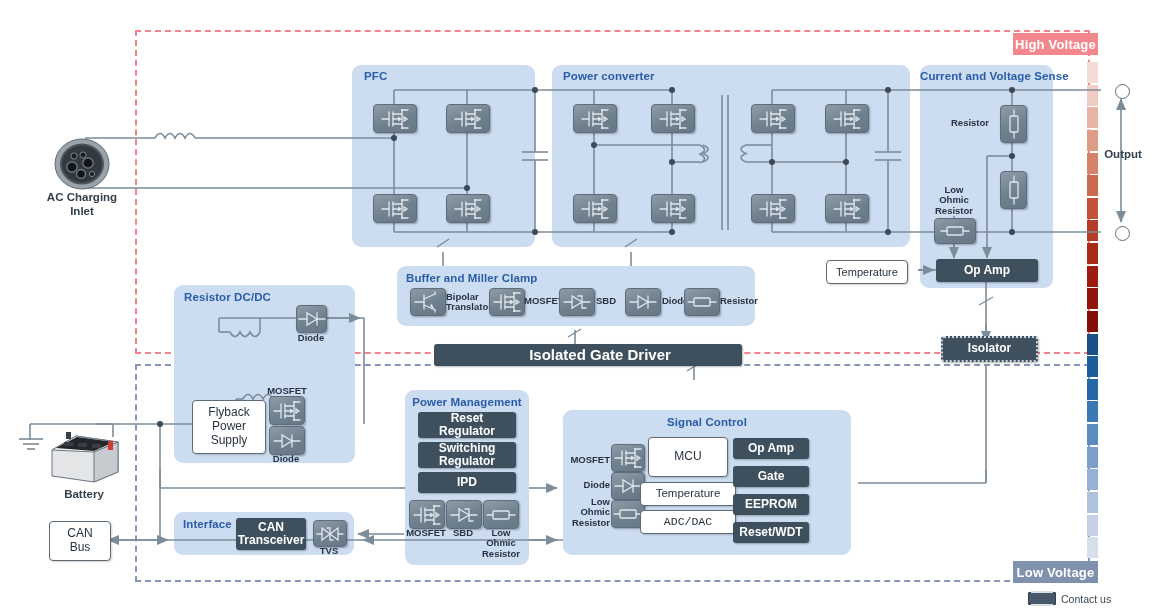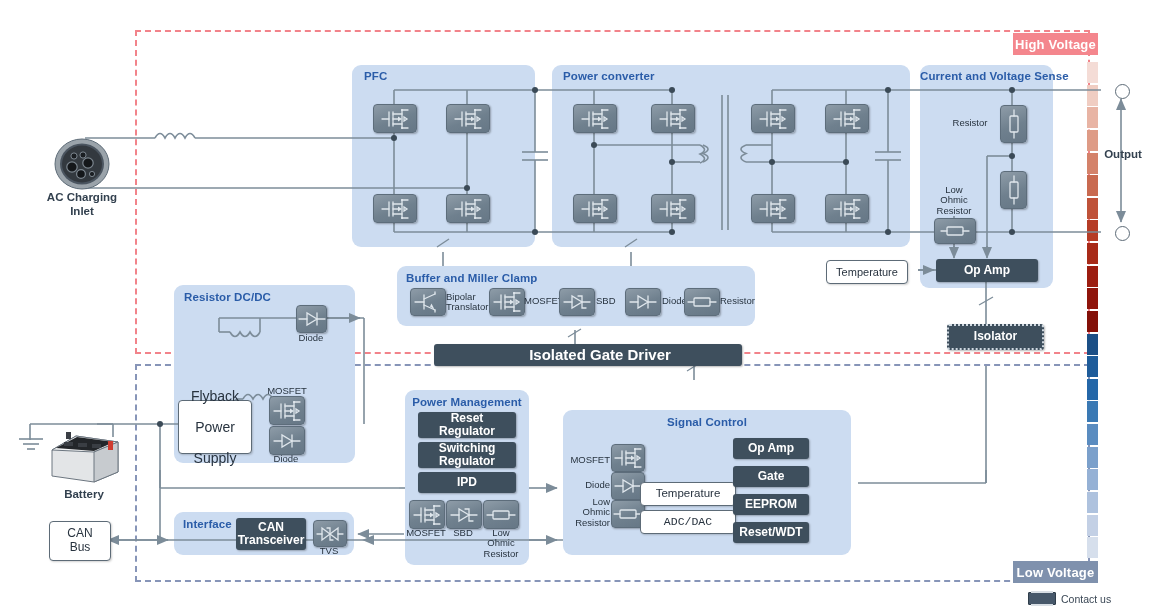--- a/index.html
+++ b/index.html
@@ -41,21 +41,21 @@
          box-shadow:1px 1px 2px rgba(0,0,0,.18);}
 
   
   .chip{background:linear-gradient(160deg,#8e9ca8 0%,#6f808e 55%,#667786 100%);
         border:1px solid #5d6d7b;border-radius:4px;
         box-shadow:1px 1px 2px rgba(0,0,0,.3);
         display:flex;align-items:center;justify-content:center;}
   .chip svg{display:block;}
 
   
-  .lbl{position:absolute;font-size:9.5px;font-weight:normal;color:#27333f;
+  .lbl{position:absolute;font-size:9.5px;font-weight:bold;color:#27333f;
        line-height:1.08;text-align:center;}
   .lbl.l{text-align:right;}
   .caption{position:absolute;text-align:center;font-size:11.5px;font-weight:bold;
            color:#33414f;line-height:1.2;}
   .node{position:absolute;width:6px;height:6px;border-radius:50%;background:#3b4a57;}
   .term{position:absolute;width:13px;height:13px;border-radius:50%;
         border:1.8px solid #5d6b77;background:#fff;}
 
   svg.olay{position:absolute;left:0;top:0;width:1170px;height:608px;
            pointer-events:none;overflow:visible;}
@@ -602,21 +602,21 @@
     </div>
   <div class="lbl" style="left:928px;top:185px;width:52px;">
     <span>Low</span><br>
     <span>Ohmic</span><br>
     <span>Resistor</span>
   </div>
   <div class="dark" style="position:absolute;left:936px;top:259px;width:102px;height:23px;">Op Amp</div>
 
   <div class="white" style="position:absolute;left:826px;top:260px;width:80px;height:22px;font-size:11px;">Temperature</div>
 
-  <div class="dark dotted" style="position:absolute;left:941px;top:324px;width:93px;height:22px;margin-left:6px;">Isolator</div>
+  <div class="dark dotted" style="position:absolute;left:941px;top:336px;width:93px;height:22px;">Isolator</div>
 
   <div class="dark lg" style="position:absolute;left:434px;top:344px;width:284px;height:22px;">Isolated Gate Driver</div>
 
   <div class="chip" style="position:absolute;left:410px;top:288px;width:34px;height:26px;">
       <svg width="28" height="22" viewBox="0 0 28 22" stroke="#dfe6ec" stroke-width="1.3" fill="none" stroke-linecap="round">
       <line x1="1" y1="11" x2="10" y2="11"></line>
         <line x1="10" y1="4" x2="10" y2="18"></line>
       <line x1="10" y1="8" x2="21" y2="3"></line>
         <line x1="10" y1="14" x2="21" y2="19"></line>
       <polygon points="16,15.5 20.5,18.5 17.5,12.5" fill="#dfe6ec" stroke="none"></polygon>
@@ -678,21 +678,21 @@
   <div class="chip" style="position:absolute;left:296px;top:305px;width:29px;height:26px;">
       <svg width="28" height="18" viewBox="0 0 28 18" stroke="#dfe6ec" stroke-width="1.3" fill="none" stroke-linecap="round">
       <line x1="1" y1="9" x2="9" y2="9"></line>
         <polygon points="9,3 9,15 19,9" fill="none"></polygon>
       <line x1="19" y1="3" x2="19" y2="15"></line>
         <line x1="19" y1="9" x2="27" y2="9"></line>
     </svg>
     </div>
   <div class="lbl" style="left:292px;top:333px;width:38px;">Diode</div>
 
-  <div class="white" style="position:absolute;left:178px;top:400px;width:72px;height:52px;flex-direction:column;font-size:14px;gap:15px;">
+  <div class="white" style="position:absolute;left:192px;top:400px;width:72px;height:52px;flex-direction:column;font-size:12px;">
     <span>Flyback</span>
     <span>Power</span>
     <span>Supply</span>
   </div>
   <div class="lbl" style="left:262px;top:386px;width:50px;">MOSFET</div>
   <div class="chip" style="position:absolute;left:269px;top:396px;width:34px;height:27px;">
       <svg width="30" height="22" viewBox="0 0 30 22" stroke="#dfe6ec" stroke-width="1.3" fill="none" stroke-linecap="round">
       <line x1="2" y1="11" x2="9" y2="11"></line>
         <line x1="9" y1="4" x2="9" y2="18"></line>
       <line x1="13" y1="4" x2="13" y2="8"></line>
@@ -807,20 +807,21 @@
     <span>Resistor</span>
   </div>
   <div class="chip" style="position:absolute;left:611px;top:500px;width:32px;height:26px;">
       <svg width="30" height="14" viewBox="0 0 30 14" stroke="#dfe6ec" stroke-width="1.3" fill="none" stroke-linecap="round">
       <line x1="1" y1="7" x2="7" y2="7"></line>
         <rect x="7" y="3" width="16" height="8" rx="1"></rect>
       <line x1="23" y1="7" x2="29" y2="7"></line>
     </svg>
     </div>
 
+  <div class="white" style="position:absolute;left:648px;top:437px;width:78px;height:38px;">MCU</div>
   <div class="white" style="position:absolute;left:640px;top:482px;width:94px;height:22px;font-size:11.5px;">Temperature</div>
   <div class="white" style="position:absolute;left:640px;top:510px;width:94px;height:22px;font-size:11.5px;font-family:Liberation Mono, monospace;">ADC/DAC</div>
 
   <div class="dark" style="position:absolute;left:733px;top:438px;width:76px;height:21px;">Op Amp</div>
   <div class="dark" style="position:absolute;left:733px;top:466px;width:76px;height:21px;">Gate</div>
   <div class="dark" style="position:absolute;left:733px;top:494px;width:76px;height:21px;">EEPROM</div>
   <div class="dark" style="position:absolute;left:733px;top:522px;width:76px;height:21px;">Reset/WDT</div>
 
   <div class="dark" style="position:absolute;left:236px;top:518px;width:70px;height:32px;flex-direction:column;">
     <span>CAN</span>

